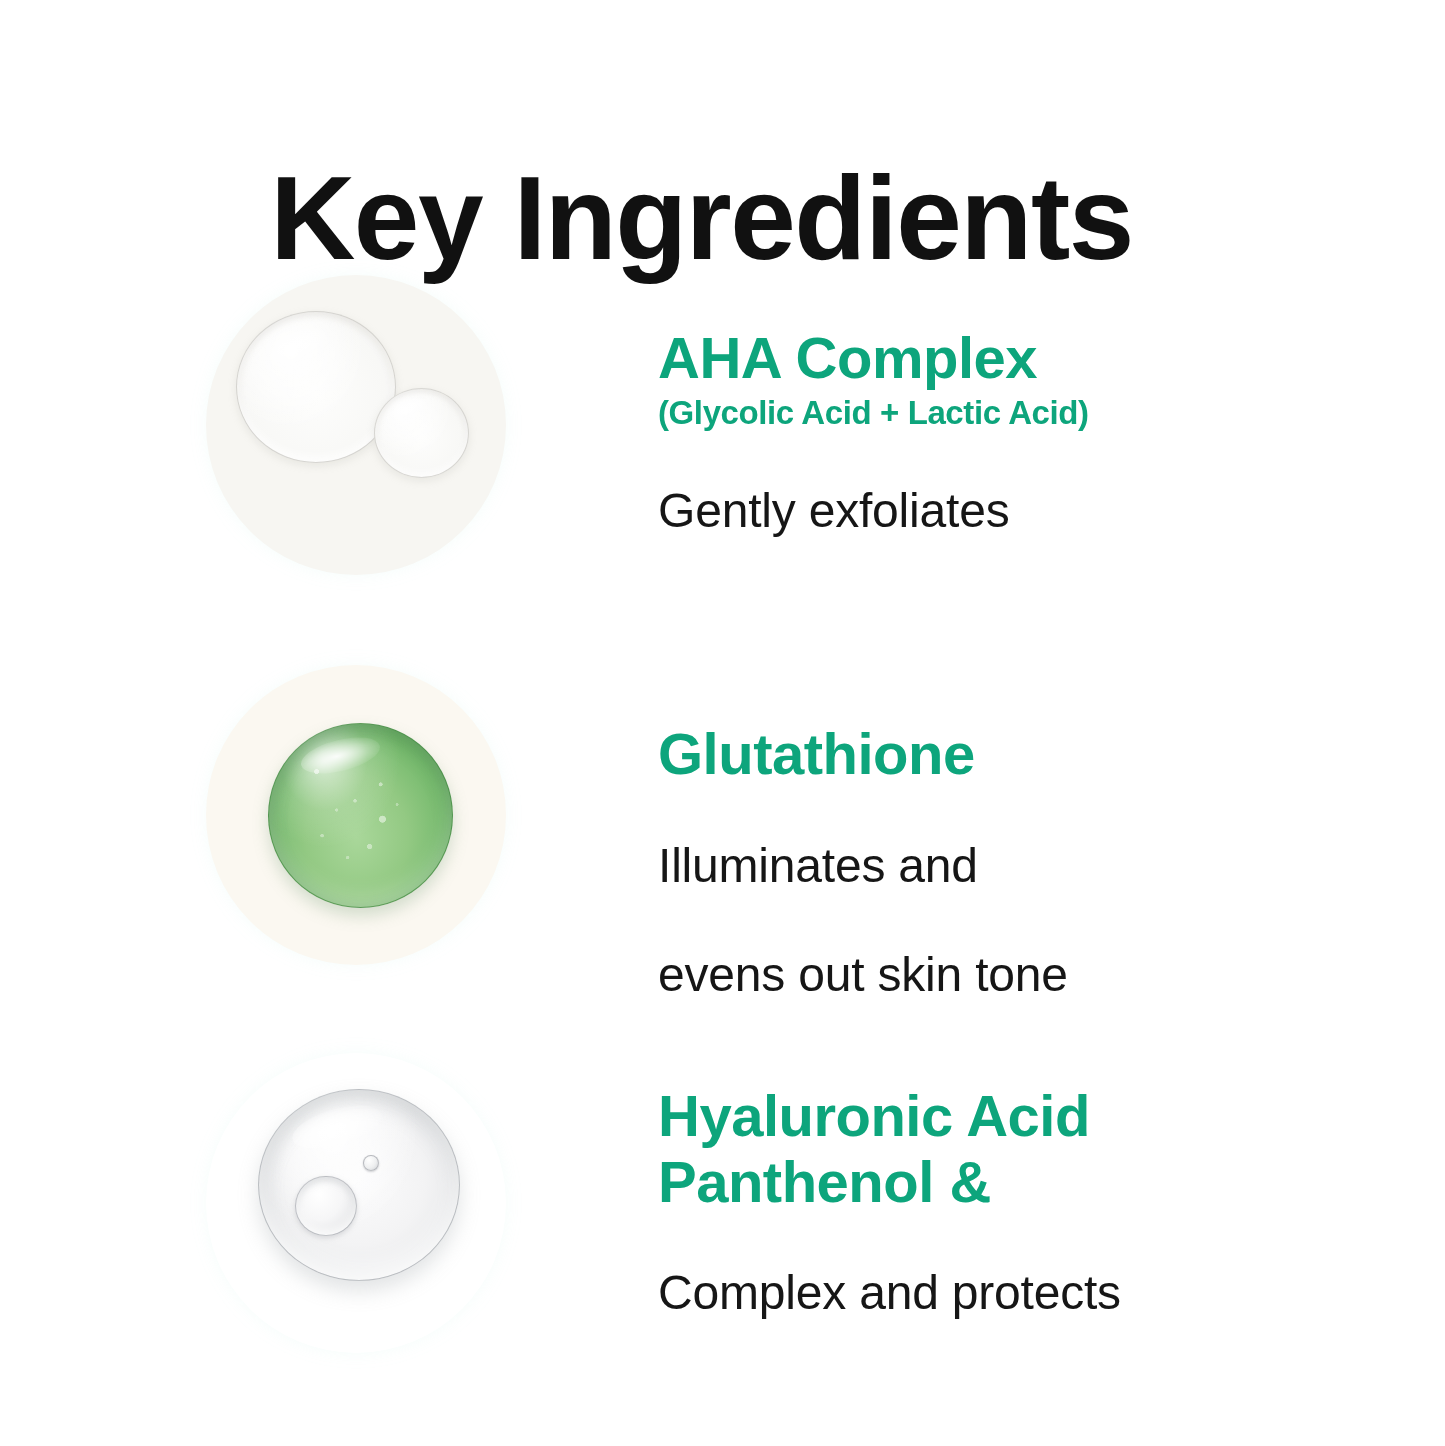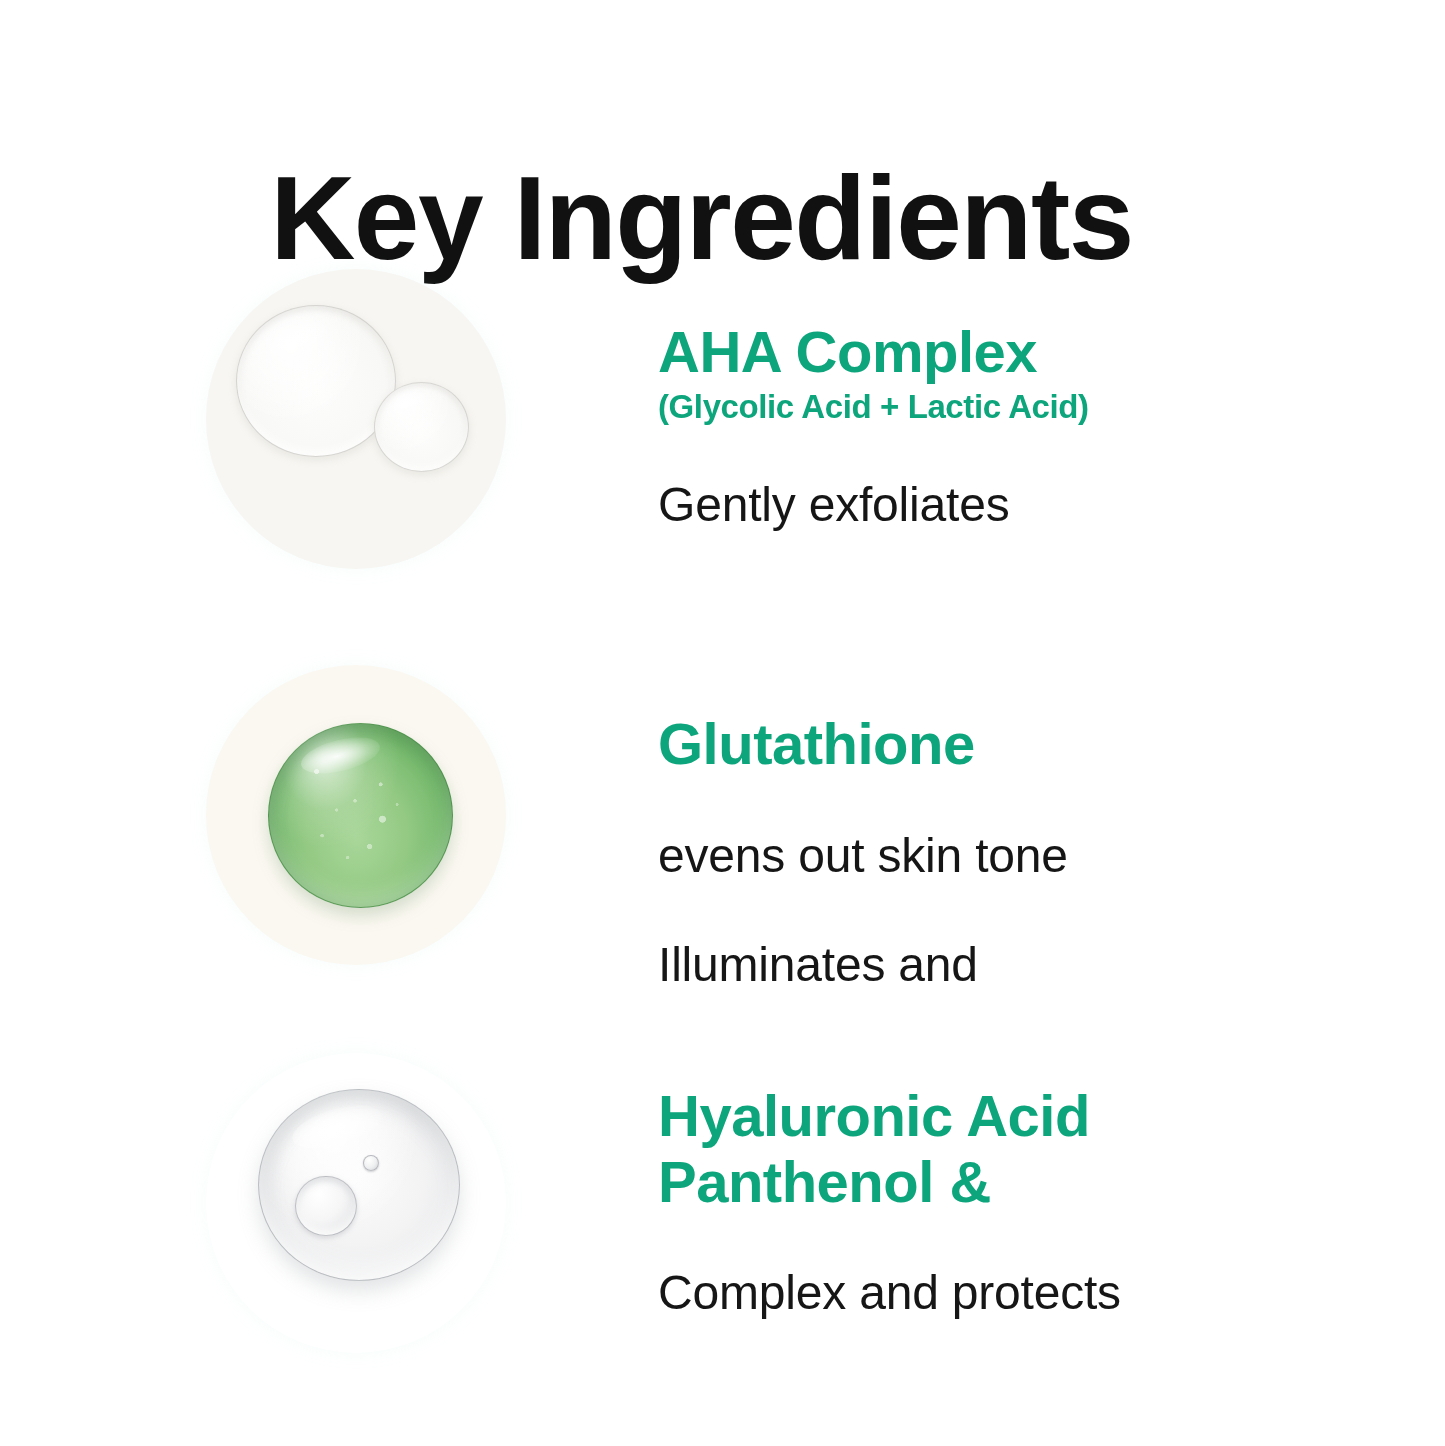--- a/index.html
+++ b/index.html
@@ -38,21 +38,21 @@
     white-space: nowrap;
   }
 
   
   .row {
     position: absolute;
     left: 0;
     width: 1445px;
     height: 380px;
   }
-  .row-1 { top: 241px; }
+  .row-1 { top: 247px; }
   .row-2 { top: 637px; }
   .row-3 { top: 1025px; }
 
   
   .swatch {
     position: absolute;
     left: 178px;
     top: 0;
     width: 356px;
     height: 356px;
@@ -225,21 +225,21 @@
     border: 1px solid rgba(158,162,168,0.65);
   }
 
   
   .text-col {
     position: absolute;
     left: 658px;
     width: 760px;
   }
   .text-col.pos-1 { top: 78px; }
-  .text-col.pos-2 { top: 74px; }
+  .text-col.pos-2 { top: 84px; }
   .text-col.pos-3 { top: 58px; }
 
   .ing-heading {
     font-size: 58px;
     line-height: 1.13;
     font-weight: 700;
     color: #0da57c;
     letter-spacing: -0.5px;
     margin: 0;
     white-space: nowrap;
@@ -296,22 +296,22 @@
     <div class="swatch">
       <div class="glow"></div>
       <div class="disc fill-cream">
         <div class="drop drop-green"></div>
       </div>
     </div>
 
     <div class="text-col pos-2">
       <div class="ing-heading">Glutathione</div>
       <div class="ing-desc">
+        <span class="line">Illuminates and</span>
         <span class="line">evens out skin tone</span>
-        <span class="line">Illuminates and</span>
       </div>
     </div>
 
   </div>
 
   <div class="row row-3">
 
     <div class="swatch">
       <div class="glow"></div>
       <div class="disc fill-white">

